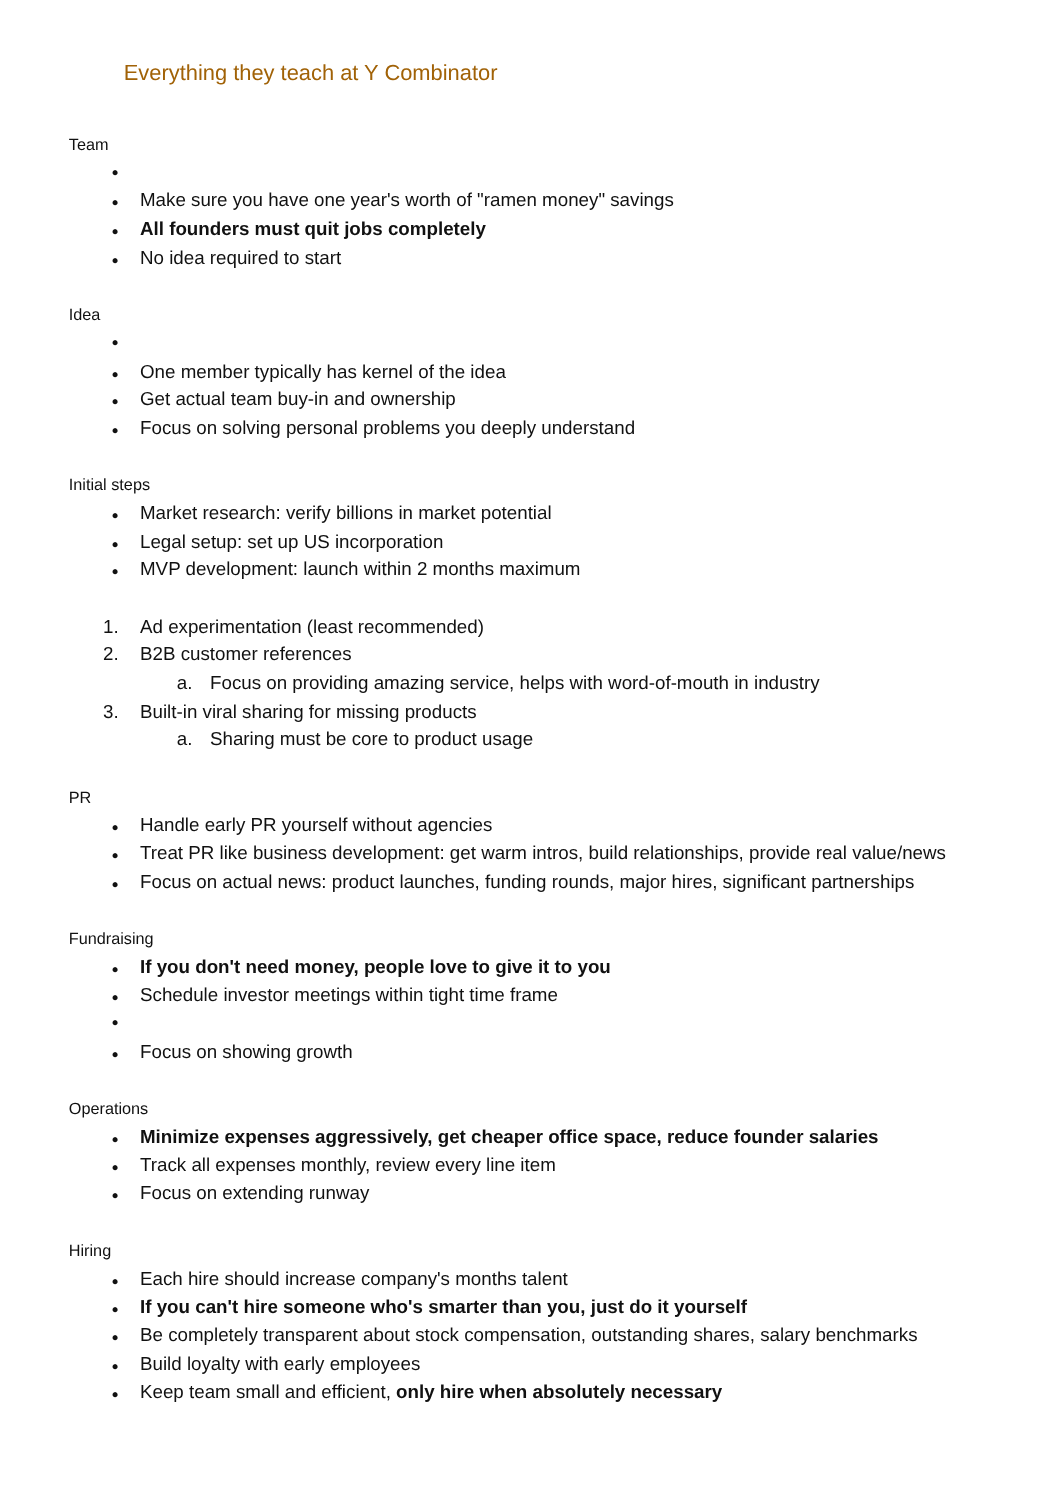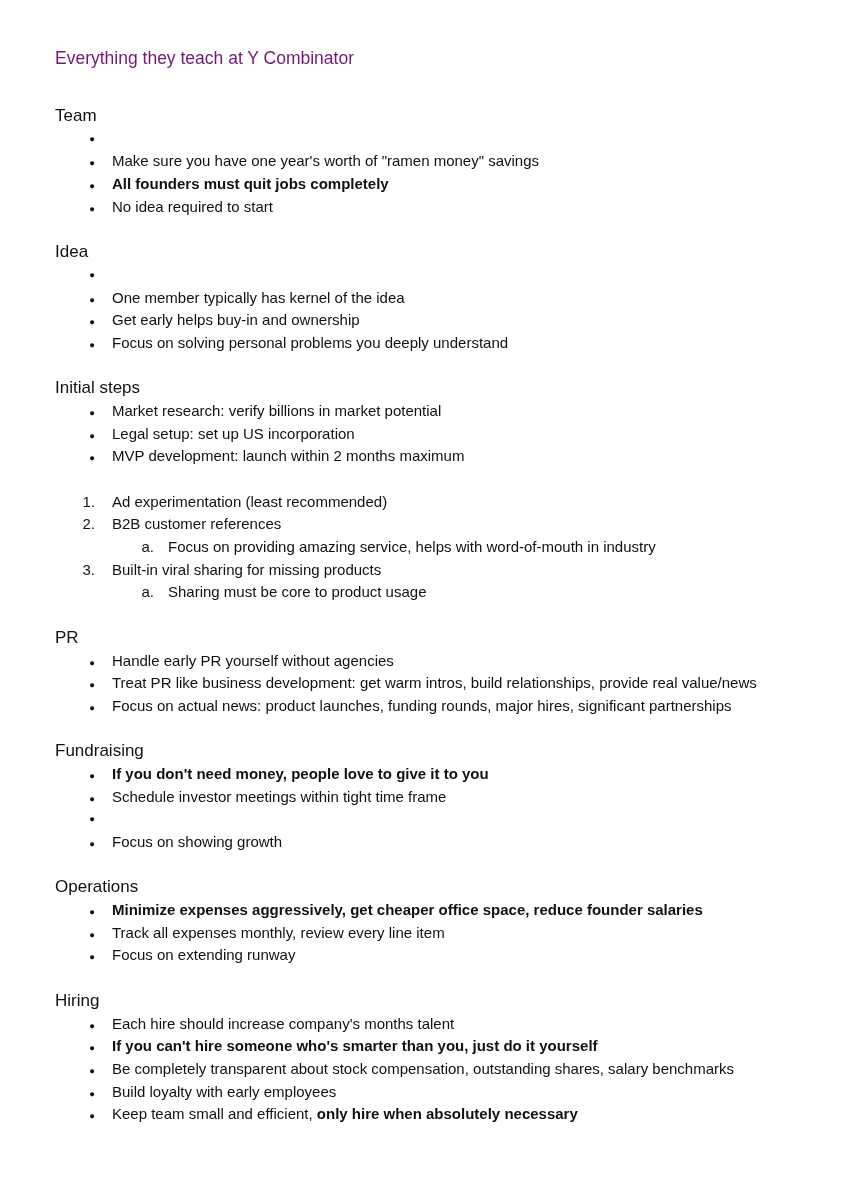--- a/index.html
+++ b/index.html
@@ -17,27 +17,28 @@
     color: #111111;
     box-sizing: border-box;
     padding: 46px 40px 0 55px;
   }
   .doc-title {
     font-size: 17.5px;
     line-height: 24px;
     height: 24px;
     margin-bottom: 35px;
     white-space: nowrap;
-    color: #701a75;
+    color: #a16207;
+    margin-left: 44px;
   }
   .section {
     margin-bottom: 22.7px;
   }
   .section-heading {
-    font-size: 17px;
+    font-size: 13px;
     line-height: 22.7px;
     height: 22.7px;
     white-space: nowrap;
   }
   .doc-line {
     display: flex;
     align-items: baseline;
     font-size: 15px;
     line-height: 22.7px;
     height: 22.7px;
@@ -83,21 +84,21 @@
         <div class="section-heading">Idea</div>
         <div class="doc-line">
           <span class="marker lvl1 bullet-glyph">●</span>
         </div>
         <div class="doc-line">
           <span class="marker lvl1 bullet-glyph">●</span>
           <span class="runs"><span class="run">One member typically has kernel of the idea</span></span>
         </div>
         <div class="doc-line">
           <span class="marker lvl1 bullet-glyph">●</span>
-          <span class="runs"><span class="run">Get early helps buy-in and ownership</span></span>
+          <span class="runs"><span class="run">Get actual team buy-in and ownership</span></span>
         </div>
         <div class="doc-line">
           <span class="marker lvl1 bullet-glyph">●</span>
           <span class="runs"><span class="run">Focus on solving personal problems you deeply understand</span></span>
         </div>
       </div>
       <div class="section">
         <div class="section-heading">Initial steps</div>
         <div class="doc-line">
           <span class="marker lvl1 bullet-glyph">●</span>

